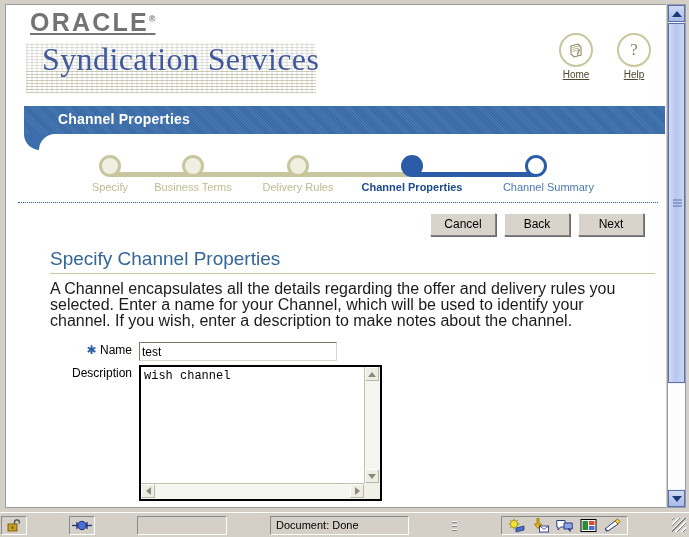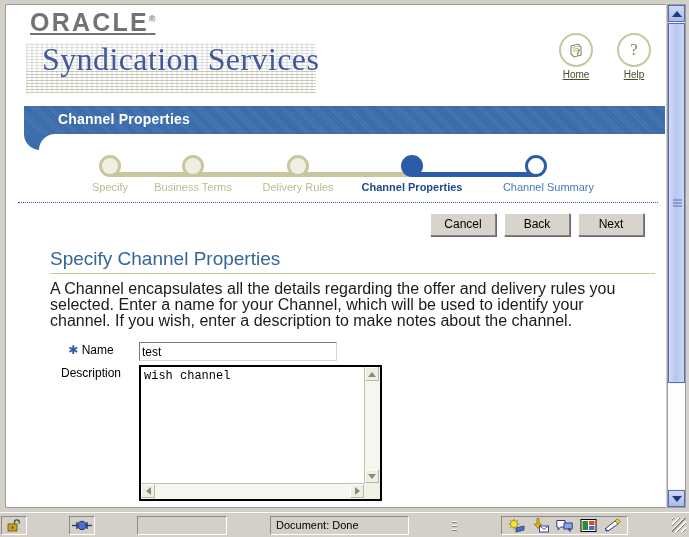--- a/index.html
+++ b/index.html
@@ -305,21 +305,21 @@
     left: 44px; top: 337px;
     width: 400px;
   }
   .form-row {
     display: flex;
     align-items: flex-start;
     margin-bottom: 4px;
   }
   .form-label {
     width: 82px;
-    text-align: center;
+    text-align: right;
     padding-right: 7px;
     font-size: 12px;
     color: #000000;
     font-family: "Liberation Sans", sans-serif;
     line-height: 17px;
   }
   .req-star { color: #2a5ca8; font-size: 12px; }
   .text-input {
     width: 198px;
     height: 19px;

